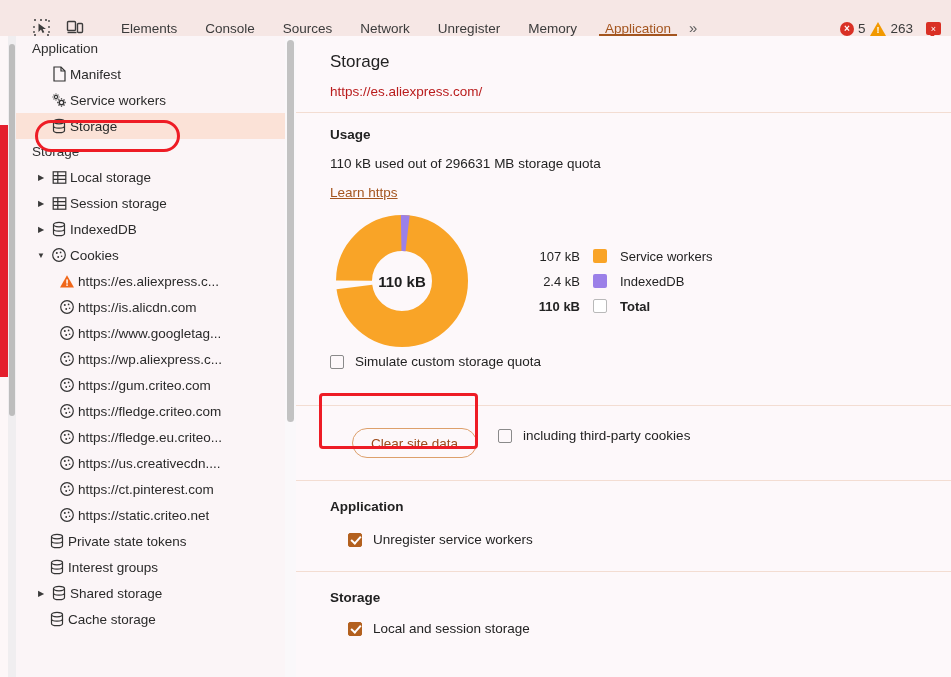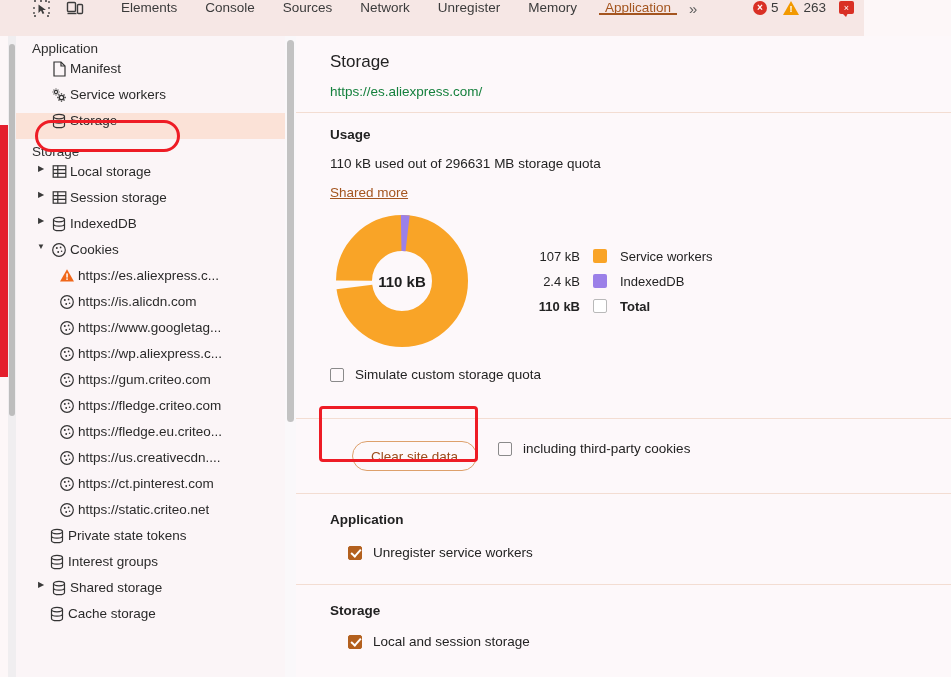--- a/index.html
+++ b/index.html
@@ -7,23 +7,23 @@
     width: 951px; height: 677px;
     overflow: hidden;
     font-family: "Liberation Sans", sans-serif;
     background: #fdf7f8;
     -webkit-font-smoothing: antialiased;
   }
   #app { position: relative; width: 951px; height: 677px; }
 
   
   .tabbar {
-    position: absolute; left: 0; top: 0; width: 864px; height: 36px;
+    position: absolute; left: 0; top: 0; width: 951px; height: 36px;
     background: #f6e7e5;
-    display: flex; align-items: flex-start;
+    display: flex; align-items: flex-end;
   }
   .tb-icon {
     width: 34px; display: flex; align-items: center; justify-content: center;
     color: #3c3c3c; cursor: pointer;
   }
   .tb-icon.first { margin-left: 24px; }
   .tb-sep {
     width: 1px; margin: 8px 8px 8px 6px; background: #e0cfcc;
   }
   .tab {
@@ -95,21 +95,21 @@
     background: #faf8fa; z-index: 4;
   }
   .sidebar-scroll-right .thumb {
     position: absolute; left: 2px; top: 4px; width: 7px; height: 382px;
     background: #c2c2c2; border-radius: 4px;
   }
   .sb-section {
     font-size: 13.5px; color: #2f2f2f; padding: 5px 0 5px 16px;
   }
   .sb-row {
-    display: flex; align-items: flex-start; height: 26px;
+    display: flex; align-items: center; height: 26px;
     font-size: 13.5px; color: #2a2a2a; cursor: pointer; position: relative;
   }
   .sb-row.selected { background: #fbe2d7; }
   .sb-arrow {
     width: 14px; flex: 0 0 14px; display: flex; align-items: center;
     justify-content: center; font-size: 8px; color: #3a3a3a;
   }
   .sb-arrow.empty { color: transparent; }
   .sb-ico {
     width: 22px; flex: 0 0 22px; display: flex; align-items: center;
@@ -127,21 +127,21 @@
     pointer-events: none;
   }
 
   
   .main {
     position: absolute; left: 296px; top: 36px; width: 655px; height: 641px;
     background: #fdf8fa; overflow: hidden;
   }
   .main-head { padding: 16px 0 0 34px; }
   .main-title { font-size: 17px; color: #232323; }
-  .main-url { font-size: 13.5px; color: #15803d; margin-top: 12px; }
+  .main-url { font-size: 13.5px; color: #b91c1c; margin-top: 12px; }
   .hr { height: 1px; background: #f3ddd2; margin-top: 13px; }
 
   .sec { padding: 14px 0 0 34px; }
   .sec-h { font-size: 13.5px; font-weight: bold; color: #222; }
   .usage-text { font-size: 13.5px; color: #232323; margin-top: 14px; }
   .learn {
     display: inline-block; font-size: 13.5px; color: #a4551f;
     text-decoration: underline; margin-top: 14px; cursor: pointer;
   }
 
@@ -562,21 +562,21 @@
 
     <div class="main-head">
       <div class="main-title">Storage</div>
       <div class="main-url">https://es.aliexpress.com/</div>
     </div>
     <div class="hr"></div>
 
     <div class="sec">
       <div class="sec-h">Usage</div>
       <div class="usage-text">110 kB used out of 296631 MB storage quota</div>
-      <span class="learn">Shared more</span>
+      <span class="learn">Learn https</span>
 
       <div class="chart-wrap">
         <div class="donut">
           <svg width="136" height="136" viewBox="0 0 136 136">
 
             <circle cx="68" cy="68" r="48" fill="none" stroke="#f9a427" stroke-width="36" stroke-dasharray="295.1 6.5" stroke-dashoffset="75.4" transform="rotate(-90 68 68)"></circle>
 
             <circle cx="68" cy="68" r="48" fill="none" stroke="#9b80e8" stroke-width="36" stroke-dasharray="6.5 295.1" stroke-dashoffset="0" transform="rotate(-91 68 68)"></circle>
           </svg>
           <div class="donut-label">110 kB</div>
@@ -594,21 +594,21 @@
             <span>IndexedDB</span>
           </div>
           <div class="lg-row total">
             <span class="lg-val">110 kB</span>
             <span class="lg-sw empty"></span>
             <span>Total</span>
           </div>
         </div>
       </div>
 
-      <div class="cb-row" style="margin-top:18px">
+      <div class="cb-row" style="margin-top:5px">
         <span class="cbox"></span>
         <span>Simulate custom storage quota</span>
       </div>
     </div>
 
     <div class="hr" style="margin-top:36px"></div>
 
     <div class="clear-row">
       <button class="btn-clear">Clear site data</button>
       <div class="cb-row">

